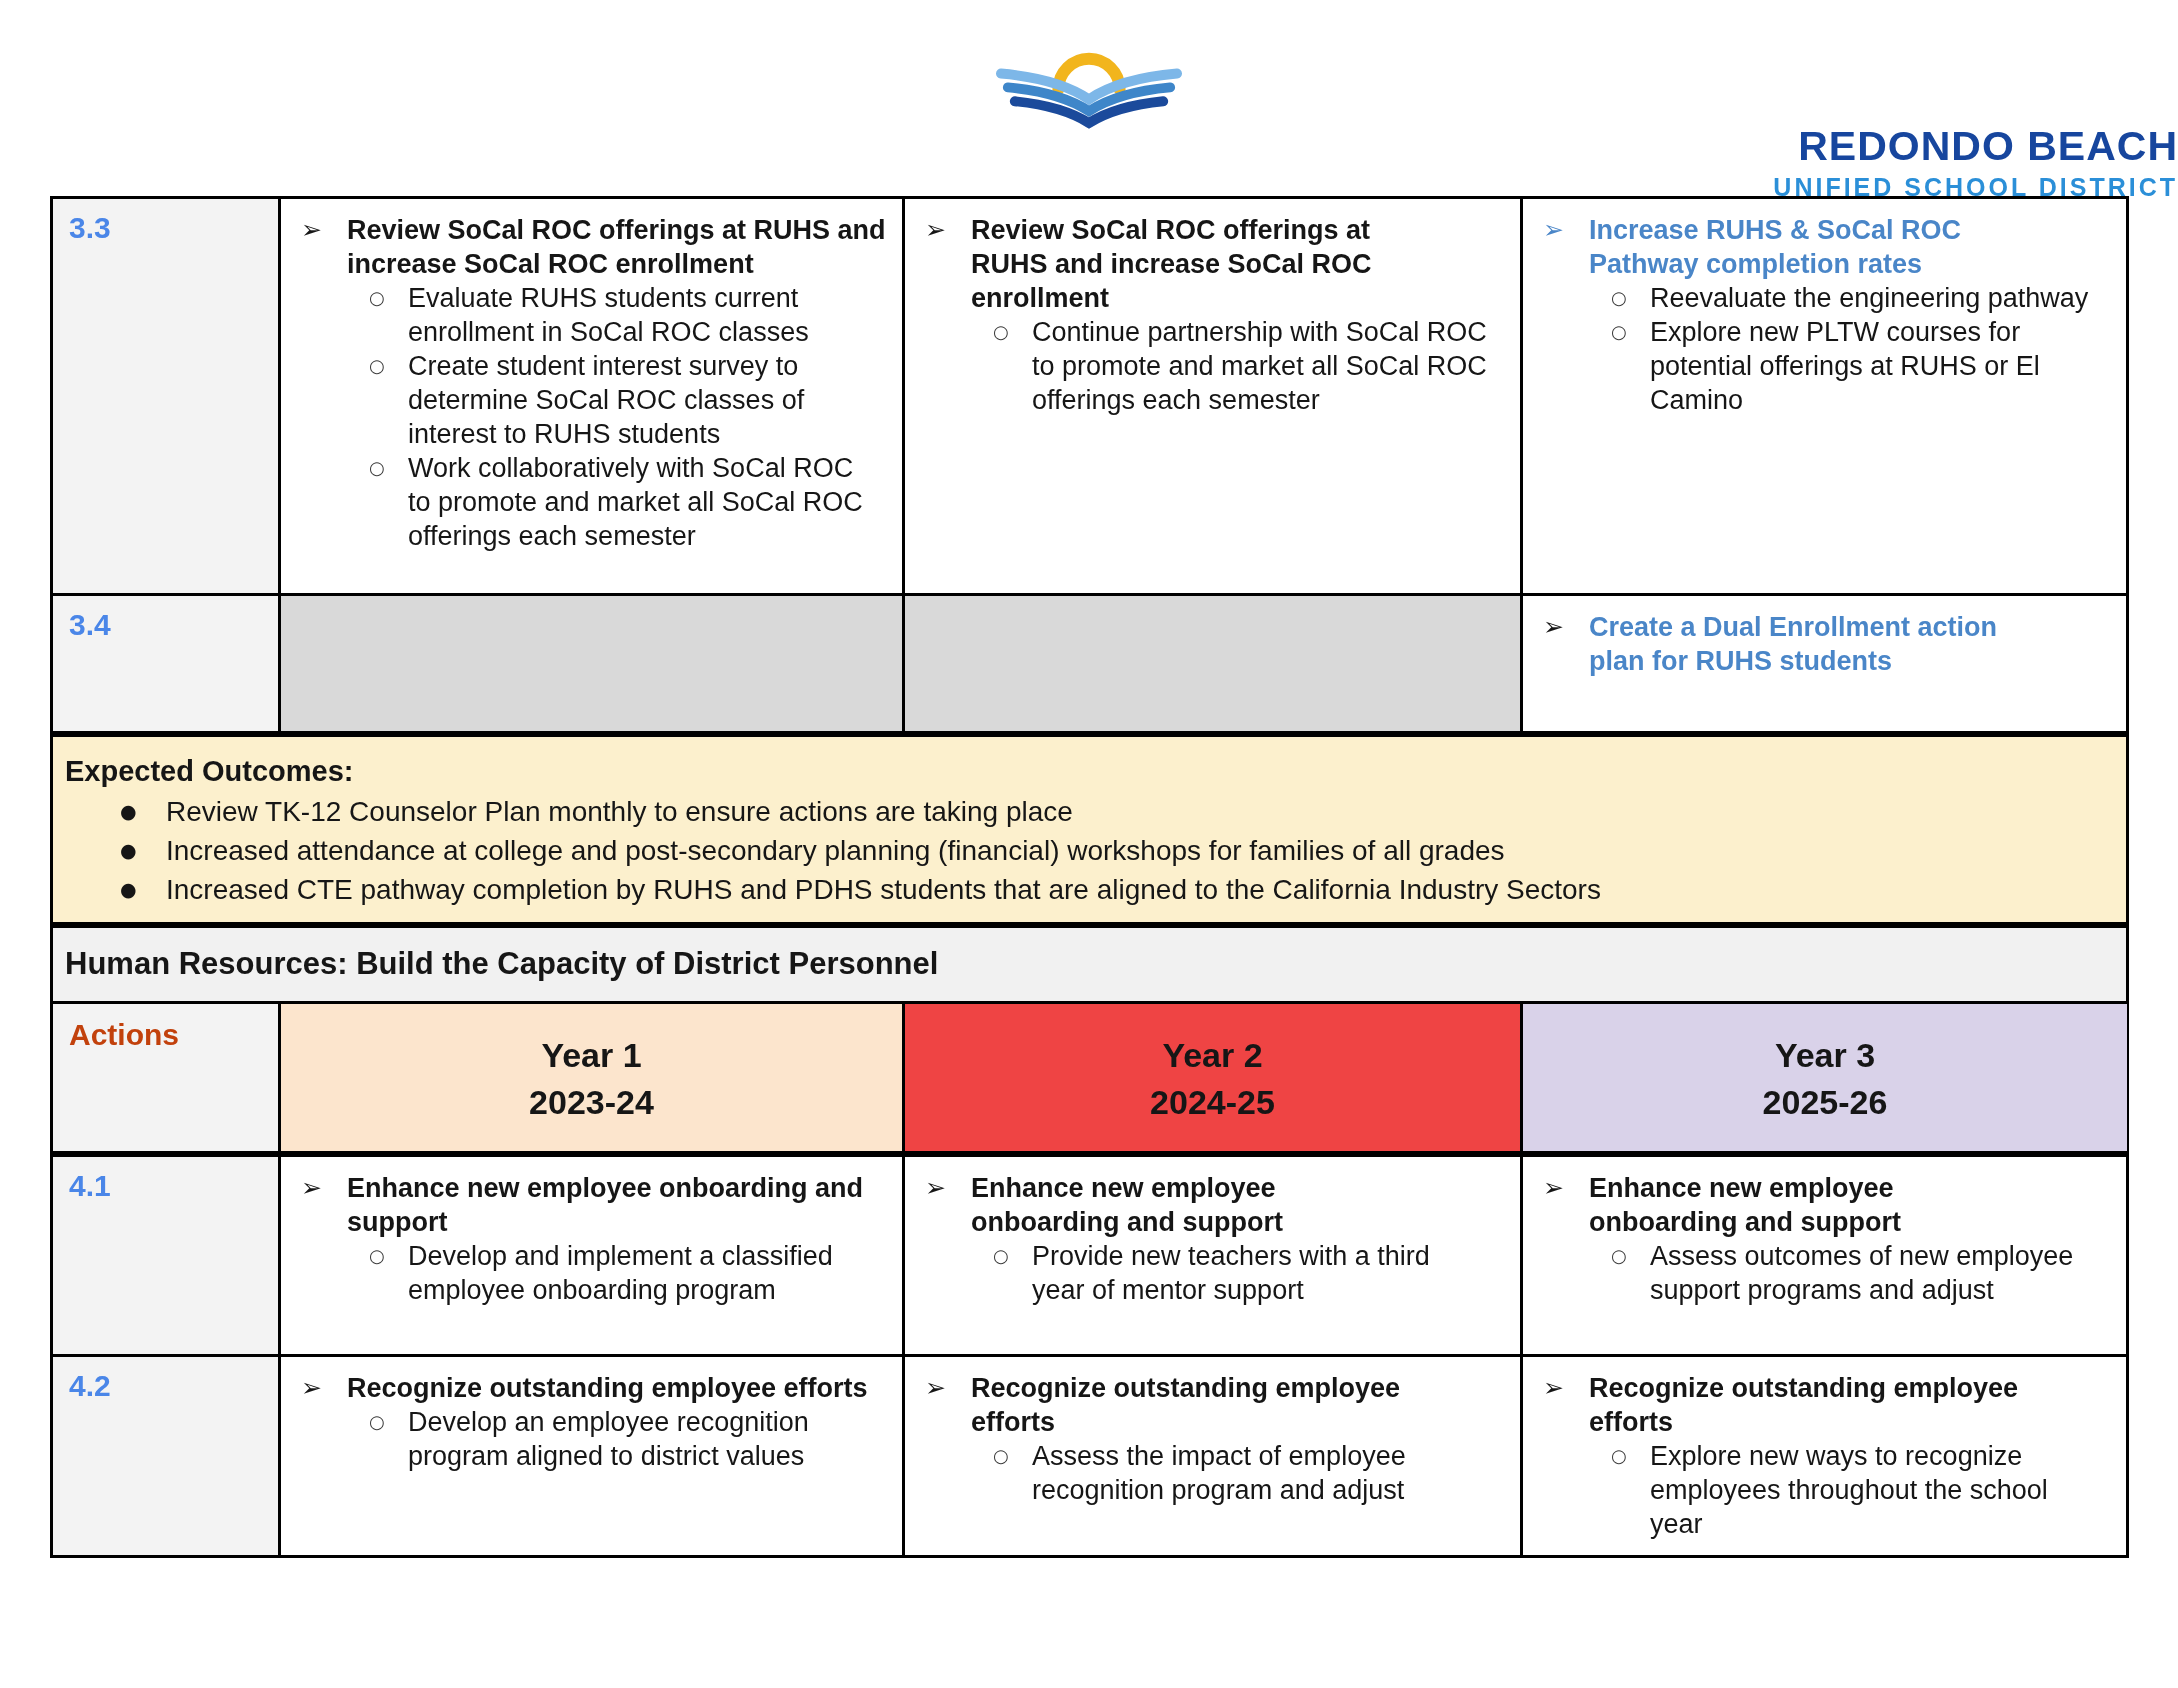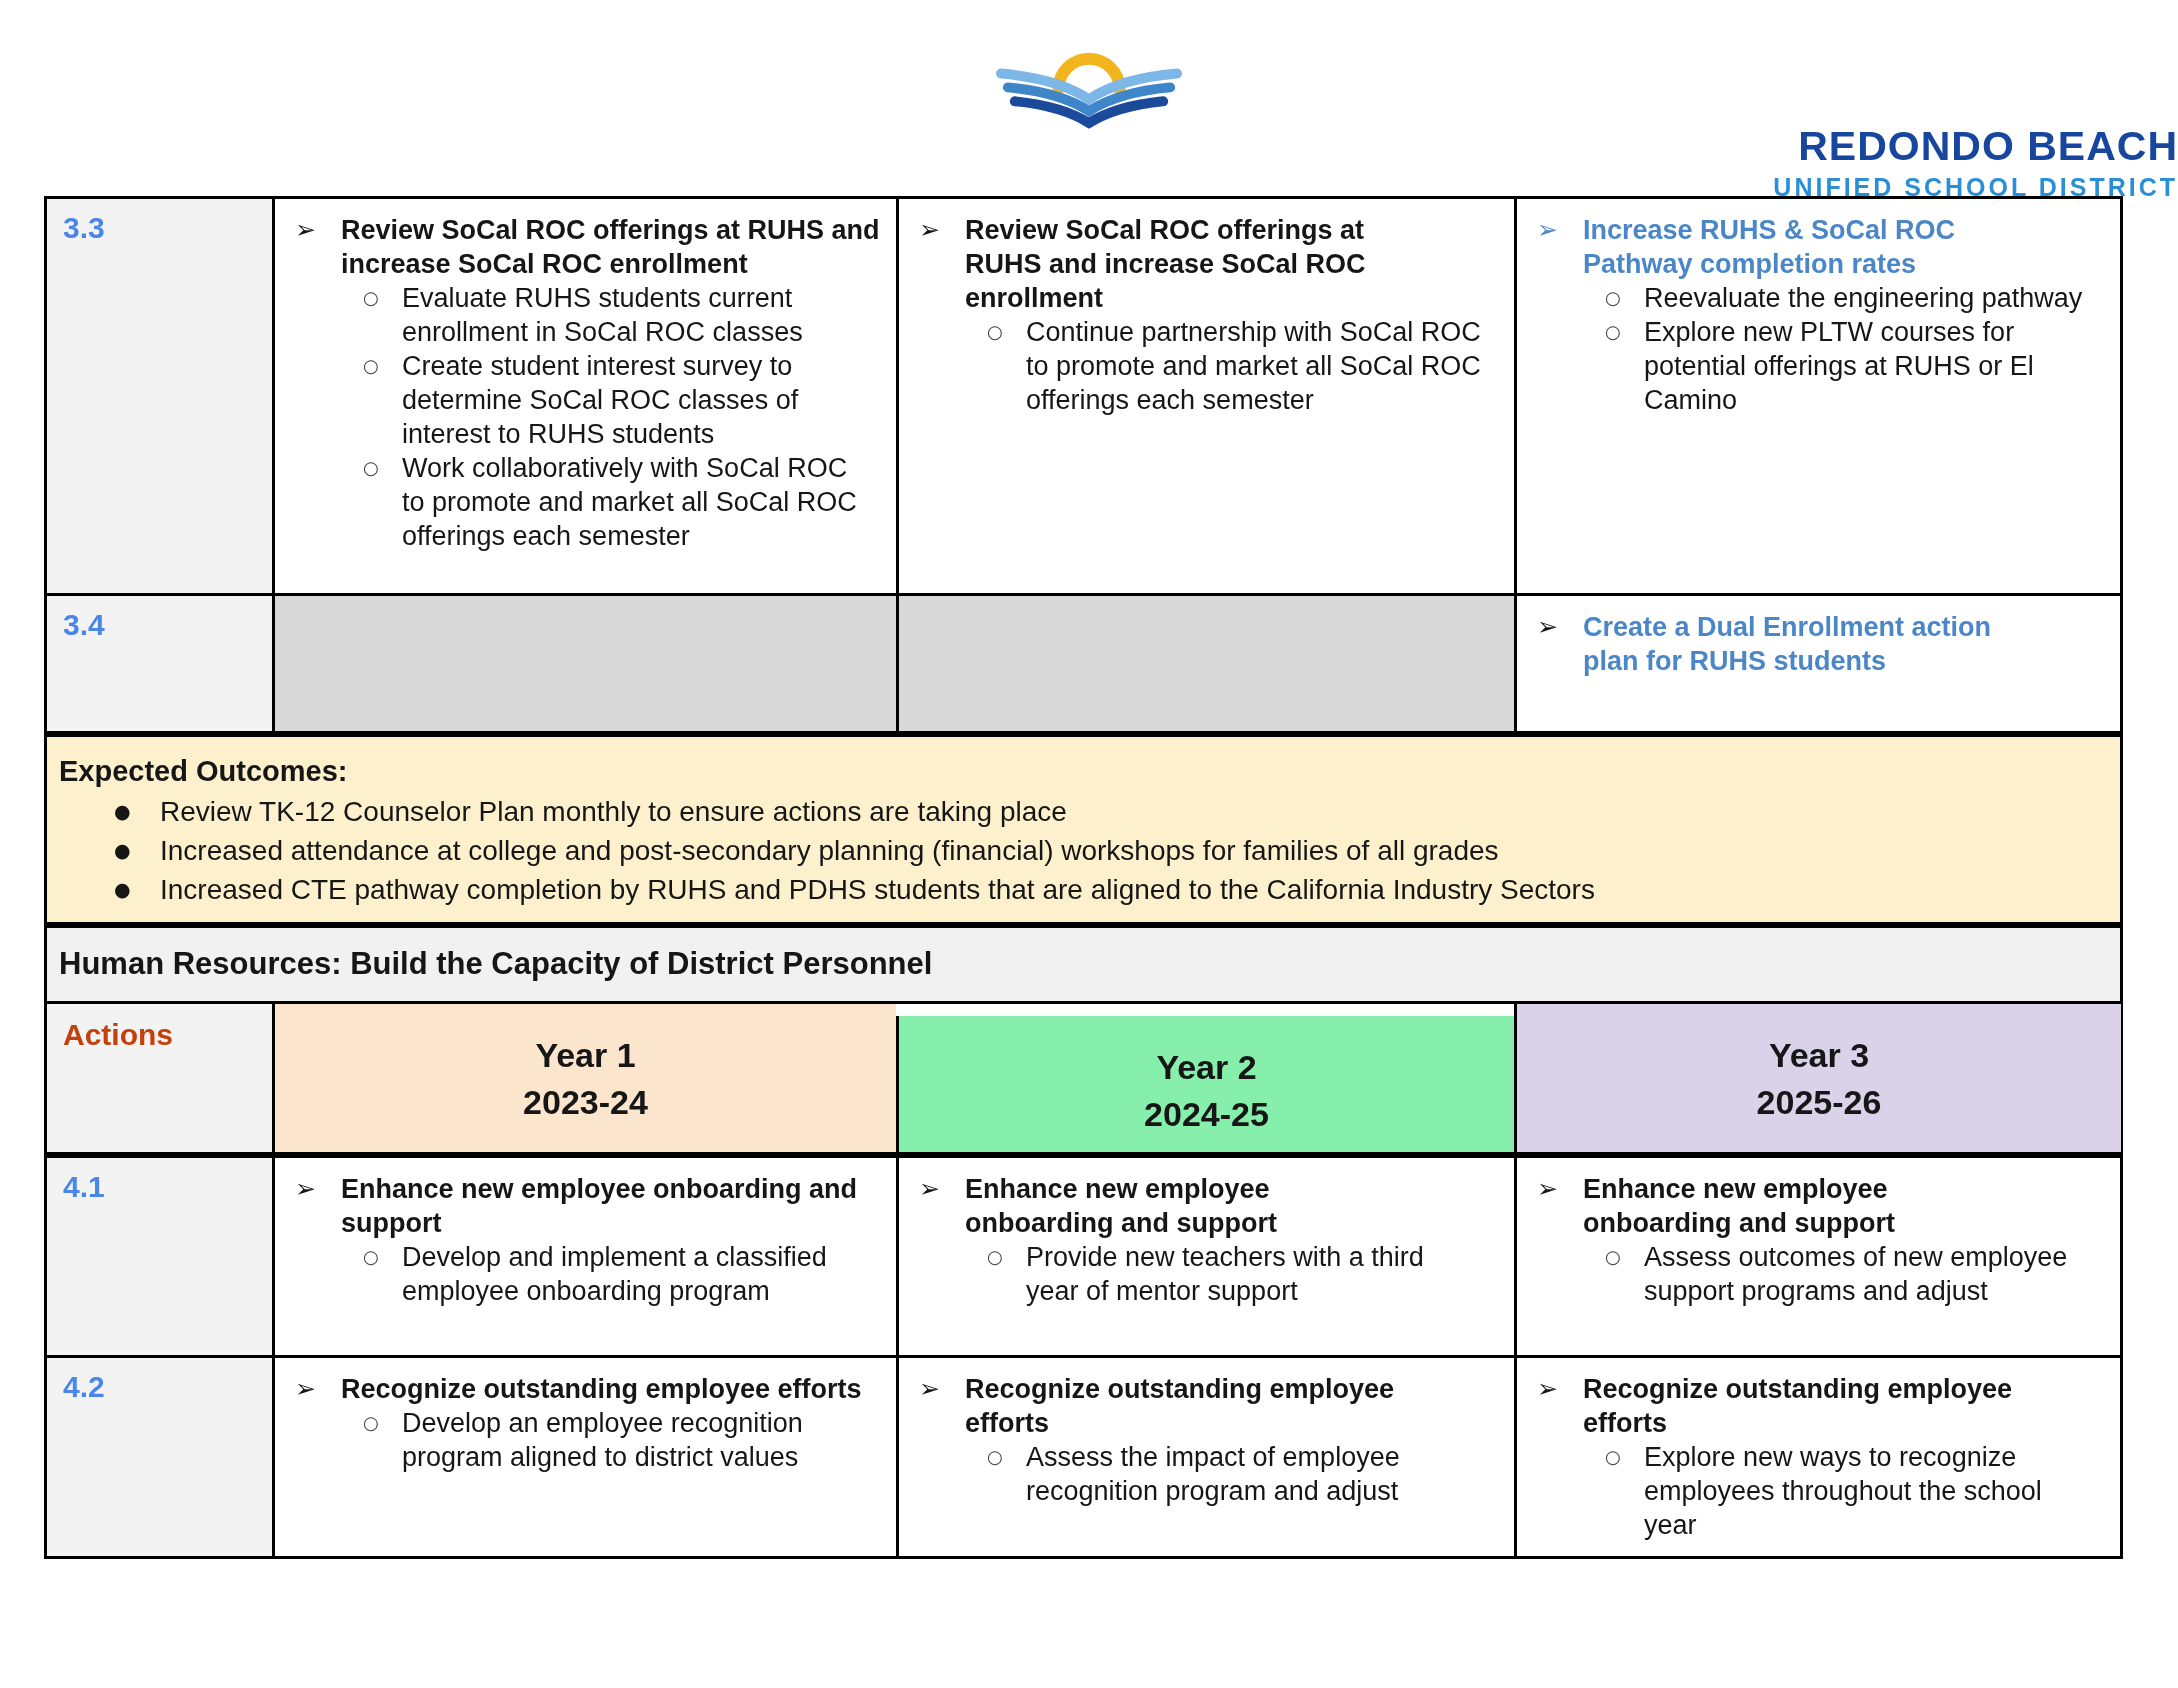--- a/index.html
+++ b/index.html
@@ -9,21 +9,21 @@
     font-family:"Liberation Sans", sans-serif; color:#161616; overflow:hidden;
   }
 
   
   .logo { position:absolute; top:26px; left:0; right:0; text-align:right; }
   .logo svg { display:block; margin:0 auto; }
   .logo-title { font-size:41px; font-weight:bold; color:#17469e; letter-spacing:1px; margin-top:-6px; }
   .logo-sub   { font-size:25px; font-weight:bold; color:#2b8fd8; letter-spacing:3px; margin-top:3px; }
 
   
-  .tbl { position:absolute; left:44px; top:196px; width:2079px; border:3px solid #000; background:#fff; }
+  .tbl { position:absolute; left:50px; top:196px; width:2079px; border:3px solid #000; background:#fff; }
   .row { display:flex; border-top:3px solid #000; }
   .row:first-child { border-top:none; }
   .row.bt6 { border-top-width:6px; }
   .cell { border-left:3px solid #000; padding:14px 16px; }
   .cell:first-child { border-left:none; }
   .c-id { width:225px; flex:none; background:#f3f3f3; color:#4a86e8; font-weight:bold; font-size:30px; padding:12px 16px; }
   .c-y1 { width:624px; flex:none; }
   .c-y2 { width:618px; flex:none; }
   .c-y3 { width:607px; flex:none; }
   .c-gray { background:#d9d9d9; }
@@ -52,21 +52,21 @@
   .eo-t { font-size:28px; line-height:37px; }
 
   
   .sec { background:#f1f1f1; min-height:79px; display:block; padding:16px 20px 16px 12px; }
   .sec-t { font-weight:bold; font-size:31px; line-height:40px; }
 
   
   .hdr { min-height:150px; }
   .h-actions { width:225px; flex:none; background:#f3f3f3; color:#c2410c; font-weight:bold; font-size:30px; padding:14px 16px; }
   .h-year { font-weight:bold; font-size:34px; line-height:47px; text-align:center; padding-top:28px; }
-  .bg-y1 { background:#fce5cd; } .bg-y2 { background:#86efac;margin-top:12px; } .bg-y3 { background:#d9d2e9; }
+  .bg-y1 { background:#fce5cd; } .bg-y2 { background:#ef4444; } .bg-y3 { background:#d9d2e9; }
 </style>
 </head>
 <body>
 
 <div class="page">
 
   <header class="logo">
     <svg width="188" height="103" viewBox="0 0 190 104" aria-hidden="true">
       <path d="M 64 64 A 31 31 0 1 1 126 64" fill="none" stroke="#f2b51d" stroke-width="12" stroke-linecap="round"></path>
       <path d="M 6 48 C 42 51 74 60 95 74 C 116 60 148 51 184 48" fill="none" stroke="#7db7e8" stroke-width="10" stroke-linecap="round"></path>

